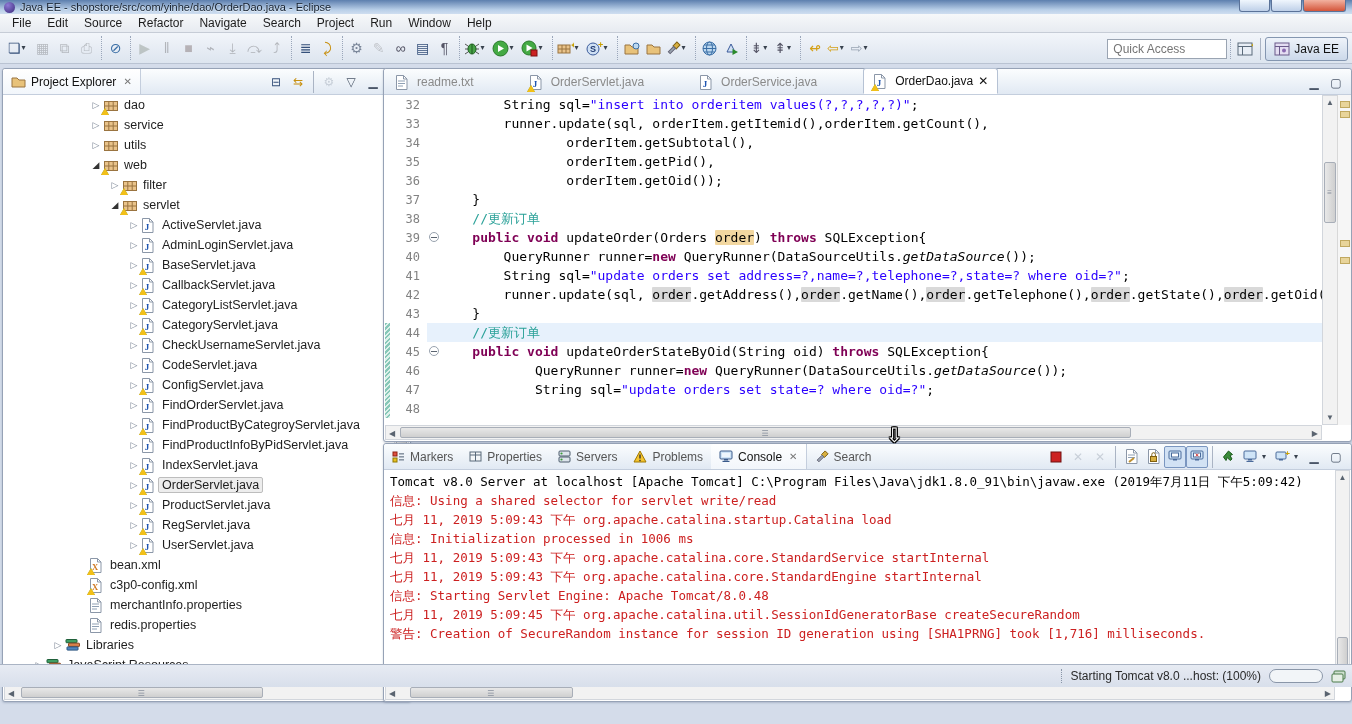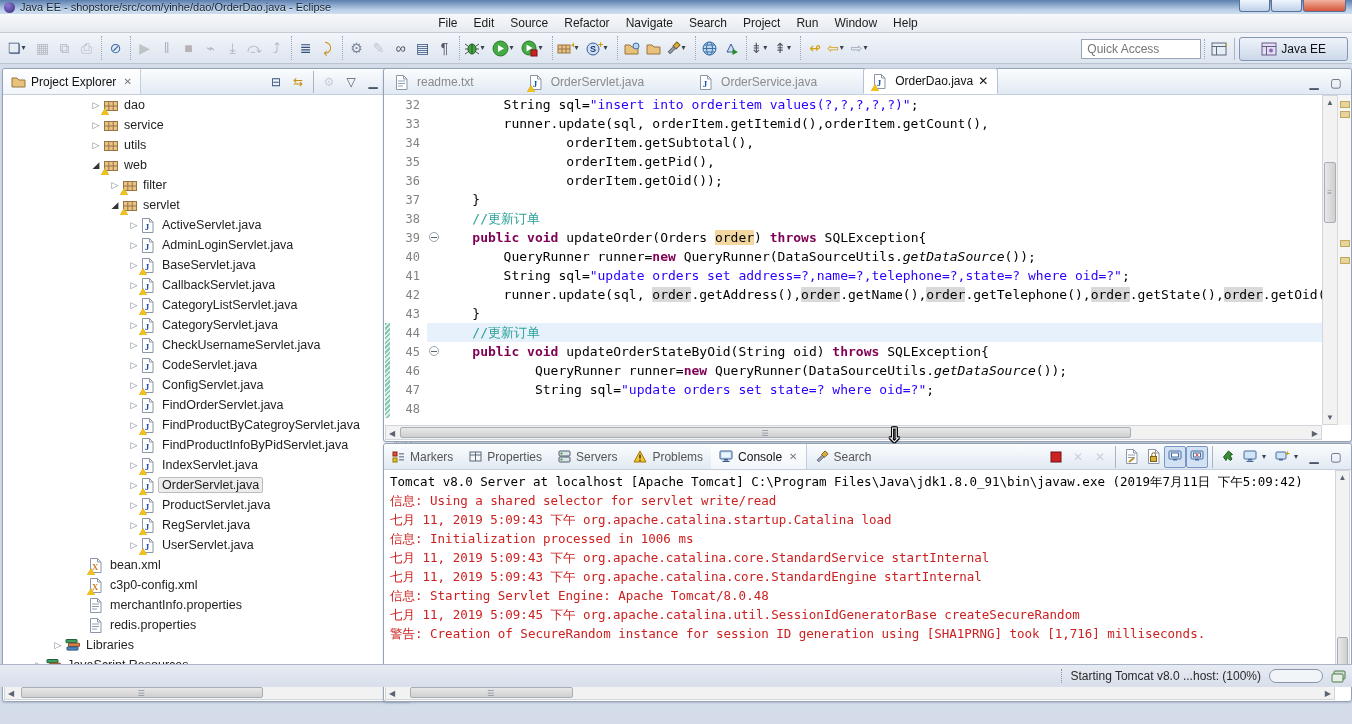--- a/index.html
+++ b/index.html
@@ -5,34 +5,34 @@
   html,body{margin:0;padding:0;background:#cfd8e6;font-family:"Liberation Sans",sans-serif;}
   .root{position:relative;width:1352px;height:724px;overflow:hidden;background:#d4dcea;user-select:none;}
   
   .titlebar{position:absolute;left:0;top:0;width:100%;height:14px;background:linear-gradient(#5d7fae,#b9cfe8 70%,#cfdef0);display:flex;align-items:flex-end;padding-left:4px;box-sizing:border-box;}
   .eclipse-logo{width:11px;height:11px;border-radius:50%;background:radial-gradient(circle at 35% 30%,#8f7ad6,#3a2a7a);margin:0 5px 1px 0;}
   .title-text{font-size:11px;color:#15202e;white-space:nowrap;line-height:13px;text-shadow:0 1px 0 rgba(255,255,255,.55);}
   .wbtns{position:absolute;right:6px;top:0;display:flex;gap:1px;}
   .wbtn{width:29px;height:11px;border:1px solid #5a7298;border-top:none;border-radius:0 0 3px 3px;background:linear-gradient(#f0f6fd,#bed0e8);}
   .wbtn.close{width:41px;background:linear-gradient(#f2b2a0,#d4553a);}
   
-  .menubar{position:absolute;left:0;top:14px;width:100%;height:19px;background:linear-gradient(#f6f8fa,#e7ebf1);border-bottom:1px solid #c6ccd6;display:flex;align-items:center;padding-left:4px;box-sizing:border-box;justify-content:center;}
+  .menubar{position:absolute;left:0;top:14px;width:100%;height:19px;background:linear-gradient(#f6f8fa,#e7ebf1);border-bottom:1px solid #c6ccd6;display:flex;align-items:center;padding-left:4px;box-sizing:border-box;}
   .menu-item{font-size:12px;color:#1c1c1c;padding:1px 8px;border-radius:2px;}
   
   .toolbar{position:absolute;left:0;top:33px;width:100%;height:31px;background:linear-gradient(#f2f5fa,#dde5ef);border-bottom:1px solid #b9c3d2;display:flex;align-items:center;padding-left:4px;box-sizing:border-box;}
   .tb-group{display:flex;align-items:center;border-left:1px dotted #9aa6ba;padding:0 3px;height:24px;}
   .tb-group:first-child{border-left:none;}
   .tbtn{display:inline-flex;align-items:center;justify-content:center;min-width:20px;height:22px;border-radius:3px;border:1px solid transparent;font-size:14px;line-height:1;cursor:default;}
   .tbtn.dis{opacity:.42;filter:grayscale(.8);}
   .dd{font-size:8px;color:#39424e;margin-left:1px;width:9px;}
   .sep-d{border-left:1px dotted #9aa6ba;height:20px;margin:0 3px;}
   .sep-s{border-left:1px solid #aab4c4;height:22px;margin:0 4px;}
   .tb-right{position:absolute;right:4px;top:3px;display:flex;align-items:center;height:26px;}
   .quick-access{width:108px;height:18px;border:1px solid #9aa4b2;font-size:12px;padding:0 5px;color:#333;background:#fff;font-family:"Liberation Sans",sans-serif;}
-  .persp-btn{display:flex;align-items:center;gap:4px;font-size:12px;color:#111;background:linear-gradient(#eef3fa,#ccd9ea);border:1px solid #8496b0;border-radius:3px;height:24px;padding:0 21px;font-family:"Liberation Sans",sans-serif;}
+  .persp-btn{display:flex;align-items:center;gap:4px;font-size:12px;color:#111;background:linear-gradient(#eef3fa,#ccd9ea);border:1px solid #8496b0;border-radius:3px;height:24px;padding:0 8px;font-family:"Liberation Sans",sans-serif;}
   
   .panel{position:absolute;background:#fff;border:1px solid #96a2b6;border-radius:3px;box-shadow:0 1px 2px rgba(60,80,110,.25);}
   .phead{position:absolute;left:0;top:0;right:0;height:25px;background:linear-gradient(#fbfdfe,#e1e9f3);border-bottom:1px solid #c4cedd;border-radius:3px 3px 0 0;display:flex;align-items:center;}
   .vtab{display:flex;align-items:center;gap:5px;height:25px;padding:0 8px;font-size:12px;color:#555;}
   .vtab.active{background:linear-gradient(#ffffff,#f2f6fb);border-right:1px solid #c4cedd;border-radius:3px 0 0 0;color:#111;}
   .vtab .x{font-size:10px;color:#777;margin-left:2px;}
   .vtoolbar{margin-left:auto;display:flex;align-items:center;padding-right:4px;}
   .vbtn{display:inline-flex;align-items:center;justify-content:center;width:20px;height:20px;font-size:12px;color:#4a5668;border-radius:2px;border:1px solid transparent;}
   .vbtn.pressed{background:#d2e2f4;border-color:#7a96c0;}
   .vbtn.dis{opacity:.45;}

